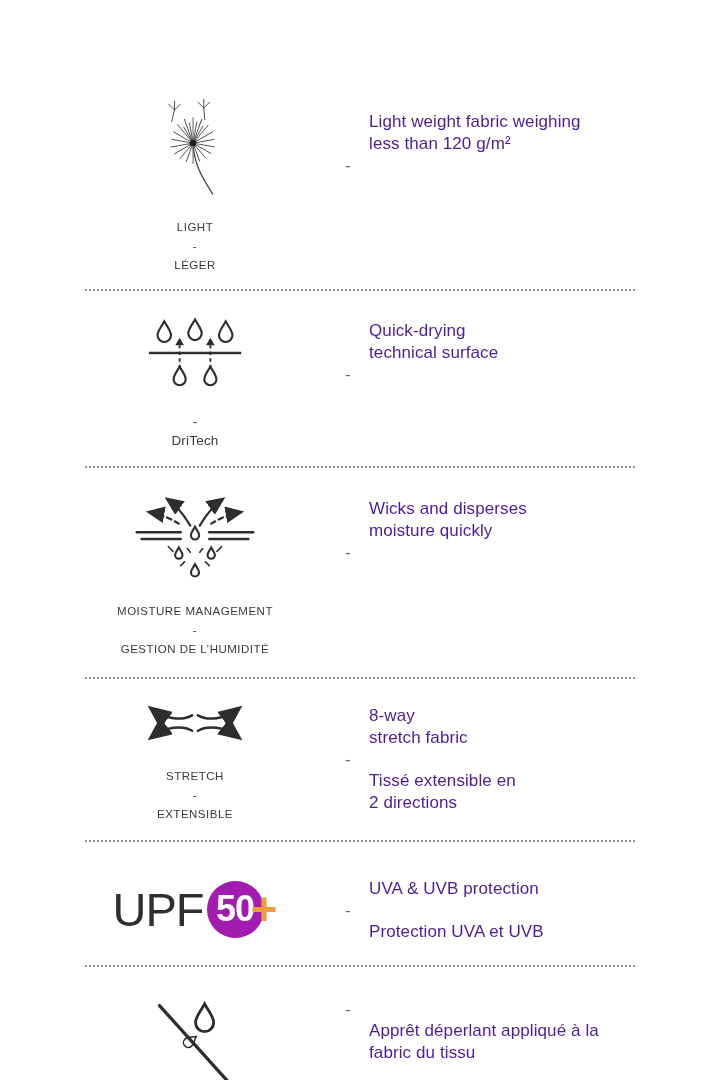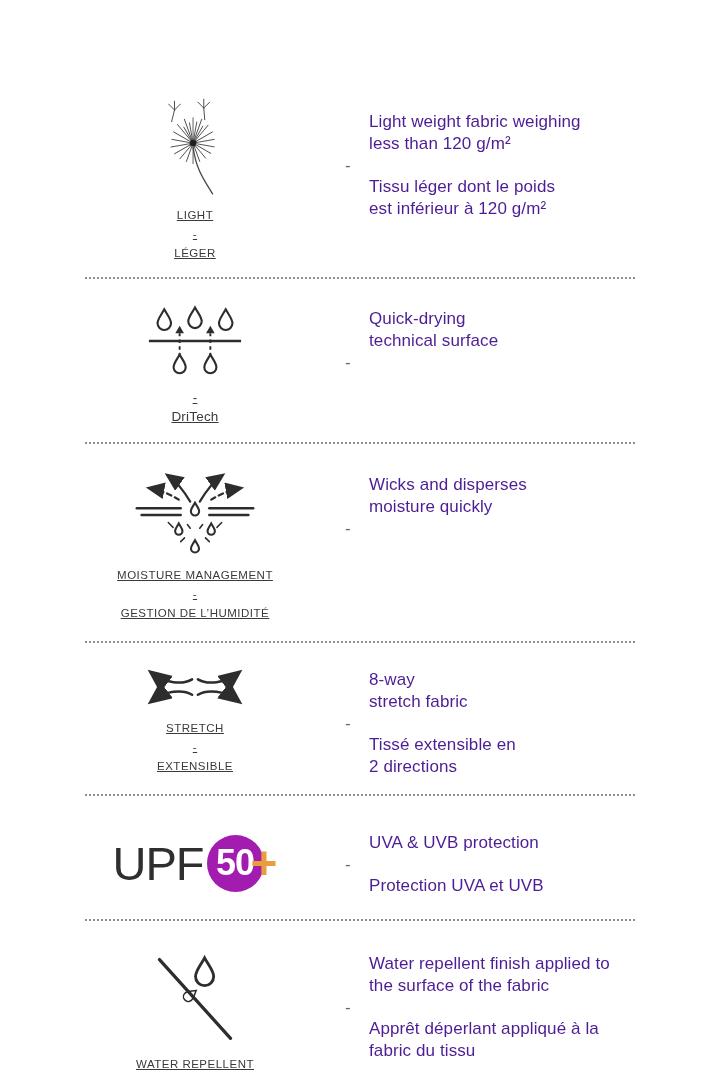--- a/index.html
+++ b/index.html
@@ -38,27 +38,26 @@
     white-space: pre-line;
     letter-spacing: 0.1px;
     margin-left: 24px;
   }
   .desc-dash {
     font-size: 17px;
     line-height: 21px;
     color: #6a6a6a;
   }
   .icon-label {
-    margin-top: 8px;
+    margin-top: 20px;
     font-size: 11.5px;
     line-height: 19px;
     letter-spacing: 0.5px;
     color: #3a3a3a;
     white-space: pre-line;
-    text-decoration: underline;
   }
   .icon-label.brand { font-size: 13.5px; letter-spacing: 0.2px; }
 
   .sep {
     border-top: 2px dotted #8f8f8f;
     height: 0;
     width: 550px;
   }
 
   
@@ -148,22 +147,20 @@
         <path d="M38,50 C41,72 48,82 58,98" fill="none" stroke="#4a4a4a" stroke-width="1.4" stroke-linecap="round"></path>
       </svg>
       <div class="icon-label">LIGHT
 -
 LÉGER</div>
     </div>
     <div class="text-col">
       <p class="desc">Light weight fabric weighing
 less than 120 g/m²</p>
       <p class="desc-dash">-</p>
-      <p class="desc">Tissu léger dont le poids
-est inférieur à 120 g/m²</p>
     </div>
   </section>
   <div class="sep"></div>
 
   <section class="feature s2">
     <div class="icon-col">
       <svg class="icon" width="96" height="76" viewBox="0 0 100 78">
         <g class="stroke">
           <path d="M18,5 C21.5,11.5 25,15 25,19.5 A7,7 0 1 1 11,19.5 C11,15 14.5,11.5 18,5 Z"></path>
           <path d="M50,3 C53.5,9.5 57,13 57,17.5 A7,7 0 1 1 43,17.5 C43,13 46.5,9.5 50,3 Z"></path>
@@ -289,21 +286,19 @@
       <svg class="icon" width="96" height="98" viewBox="0 0 100 102">
         <line x1="13" y1="11" x2="87" y2="93" stroke="#2d2d2d" stroke-width="3.4" stroke-linecap="round"></line>
         <path class="stroke" stroke-width="1.6" transform="translate(60,24) scale(1.35)" d="M0,-11 C3.5,-4.5 7,-1 7,3.5 A7,7 0 1 1 -7,3.5 C-7,-1 -3.5,-4.5 0,-11 Z"></path>
         <path class="stroke" stroke-width="2.9" transform="translate(45,48) rotate(52) scale(0.72)" d="M0,-11 C3.5,-4.5 7,-1 7,3.5 A7,7 0 1 1 -7,3.5 C-7,-1 -3.5,-4.5 0,-11 Z"></path>
       </svg>
       <div class="icon-label">WATER REPELLENT
 -
 DÉPERLANT DURABLE</div>
     </div>
     <div class="text-col">
-      <p class="desc">Water repellent finish applied to
-the surface of the fabric</p>
       <p class="desc-dash">-</p>
       <p class="desc">Apprêt déperlant appliqué à la
 fabric du tissu</p>
     </div>
   </section>
 
 </div>
 
 </body></html>

